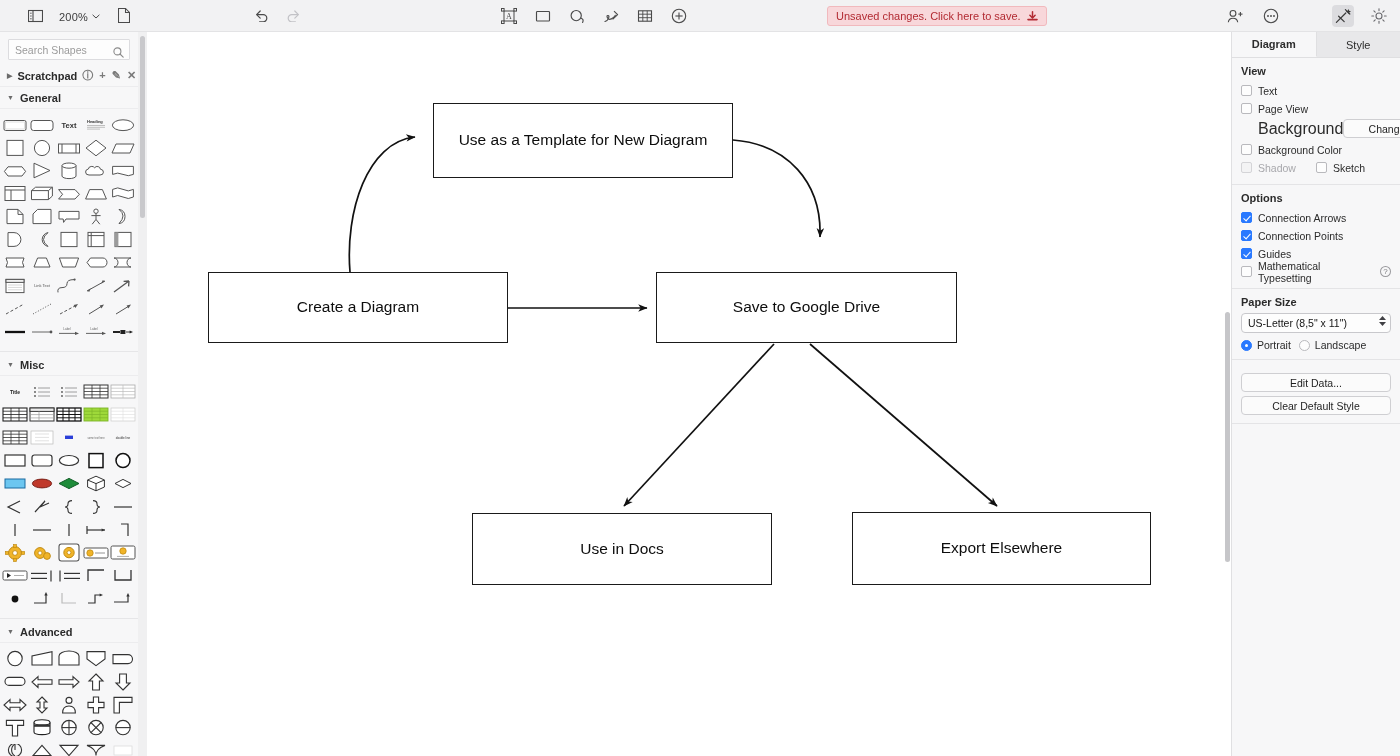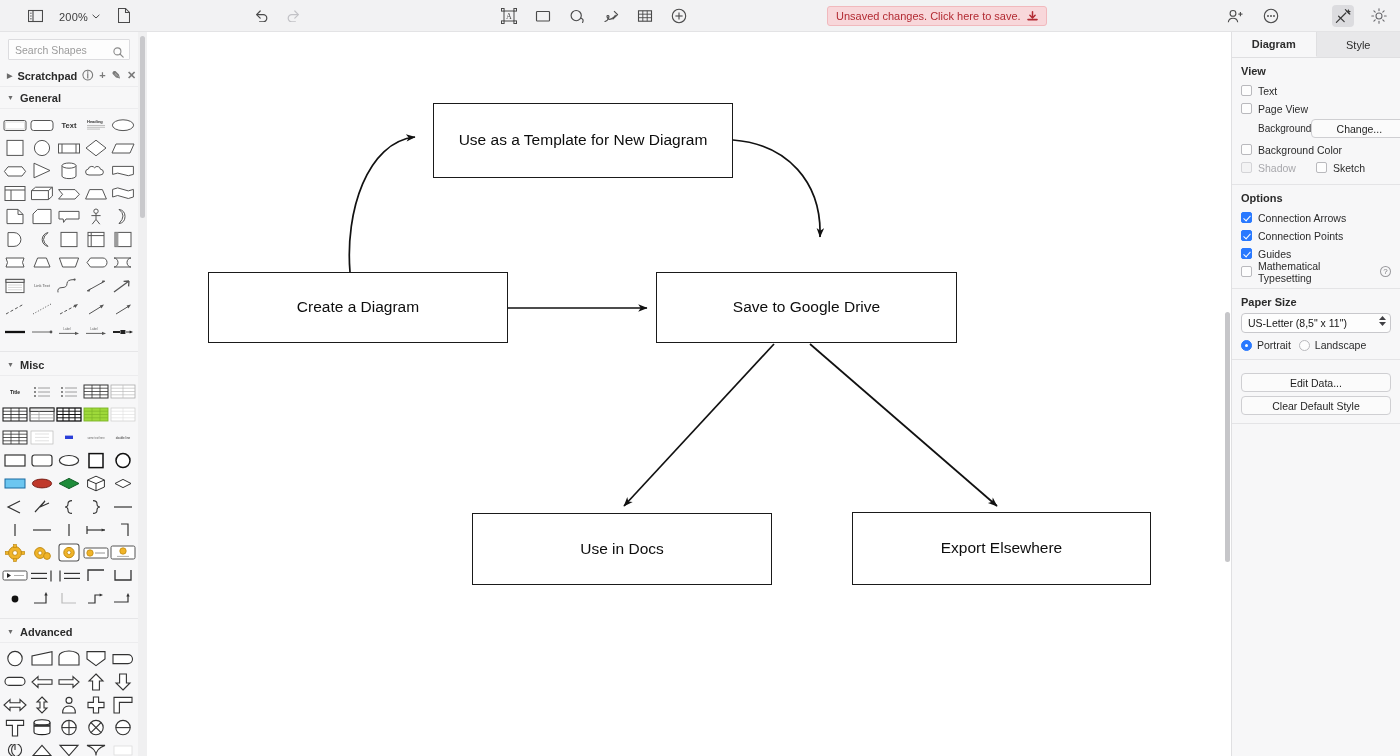--- a/index.html
+++ b/index.html
@@ -149,21 +149,21 @@
   .cb.on::after {
     content: ""; position: absolute; left: 3px; top: 0.5px;
     width: 3px; height: 6px; border: solid #fff; border-width: 0 1.6px 1.6px 0;
     transform: rotate(42deg);
   }
   .cb.dim { border-color: #d4d4d7; background: #f3f3f4; }
   .row.dim { color: #a8a8ac; }
   .row .lbl { cursor: default; }
 
   .row-bg { display: flex; align-items: center; height: 19px; margin-top: 2px; }
-  .row-bg .lbl { font-size: 10px; color: #2b2b2b; margin-left: 17px; }
+  .row-bg .lbl { font-size: 16px; color: #2b2b2b; margin-left: 17px; }
   .btn {
     font-family: "Liberation Sans", sans-serif;
     font-size: 10.5px; color: #1f1f1f;
     background: #fbfbfb; border: 1px solid #cfcfd2; border-radius: 4px;
     height: 19px; padding: 0 10px; cursor: pointer;
   }
   .btn-wide { display: block; width: 100%; margin-top: 4px; }
   .row-bg .btn { margin-left: auto; min-width: 96px; }
 
   .split2 { display: flex; align-items: center; }

